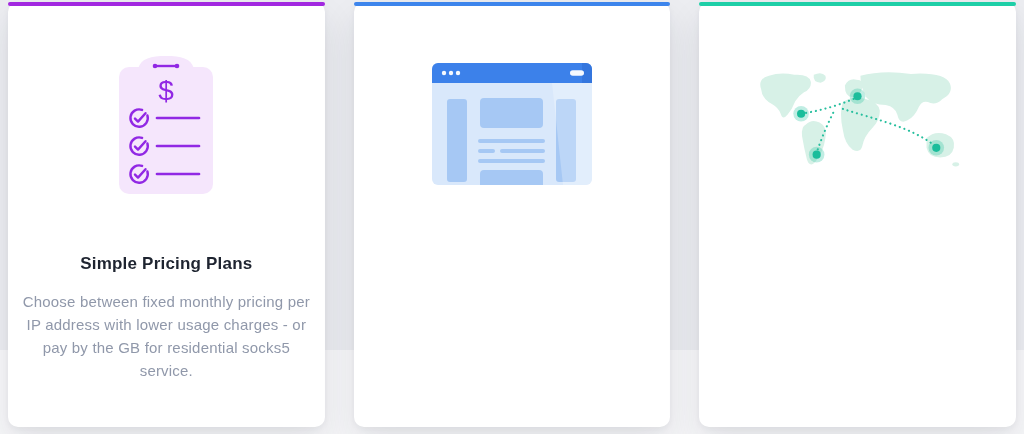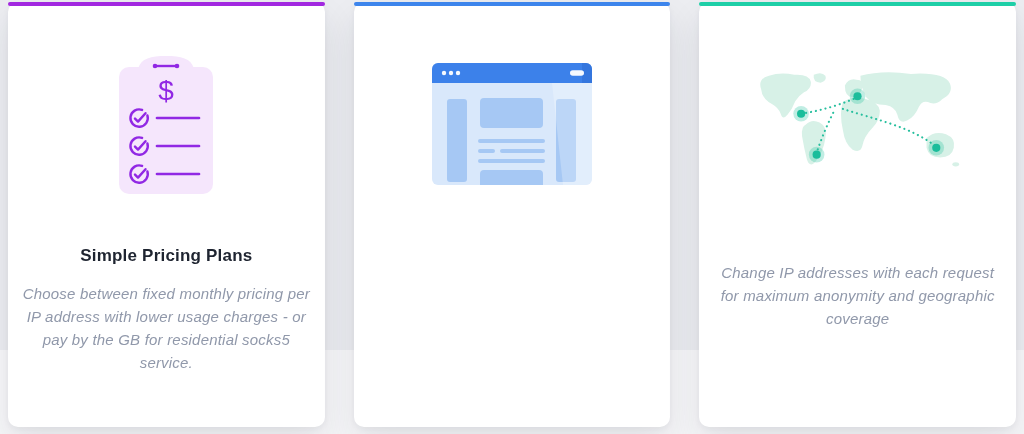--- a/index.html
+++ b/index.html
@@ -32,35 +32,34 @@
     border-radius: 4px;
     background: var(--accent, #999);
   }
   .illustration {
     height: 243px;
     display: flex;
     align-items: center;
     justify-content: center;
   }
   .card-title {
-    margin: 0;
+    margin: 8px;
     font-size: 17px;
     line-height: 21px;
     font-weight: 700;
     letter-spacing: 0.2px;
     color: #1e2430;
   }
   .card-desc {
     max-width: 292px;
     margin: 16px auto 0 auto;
     font-size: 15px;
     line-height: 23px;
     letter-spacing: 0.2px;
     color: #9098aa;
-    font-style: italic;
   }
 </style>
 </head>
 <body style="background: linear-gradient(rgb(236, 237, 241) 0px, rgb(236, 237, 241) 350px, rgb(247, 247, 249) 350px, rgb(247, 247, 249) 100%);">
 
 <div class="cards-row">
 
   <div class="card" style="--accent: #a228e0;">
     <div class="accent-bar"></div>
     <div class="illustration">
@@ -149,16 +148,15 @@
             <circle cx="47" cy="45" r="4.2"></circle>
           <circle cx="105" cy="27" r="8" opacity="0.28"></circle>
             <circle cx="105" cy="27" r="4.2"></circle>
           <circle cx="63" cy="87" r="8" opacity="0.28"></circle>
             <circle cx="63" cy="87" r="4.2"></circle>
           <circle cx="186" cy="80" r="8" opacity="0.28"></circle>
             <circle cx="186" cy="80" r="4.2"></circle>
         </g>
       </svg>
     </div>
-    <p class="card-desc">Change IP addresses with each request for maximum anonymity and geographic coverage</p>
   </div>
 
 </div>
 
 </body></html>

